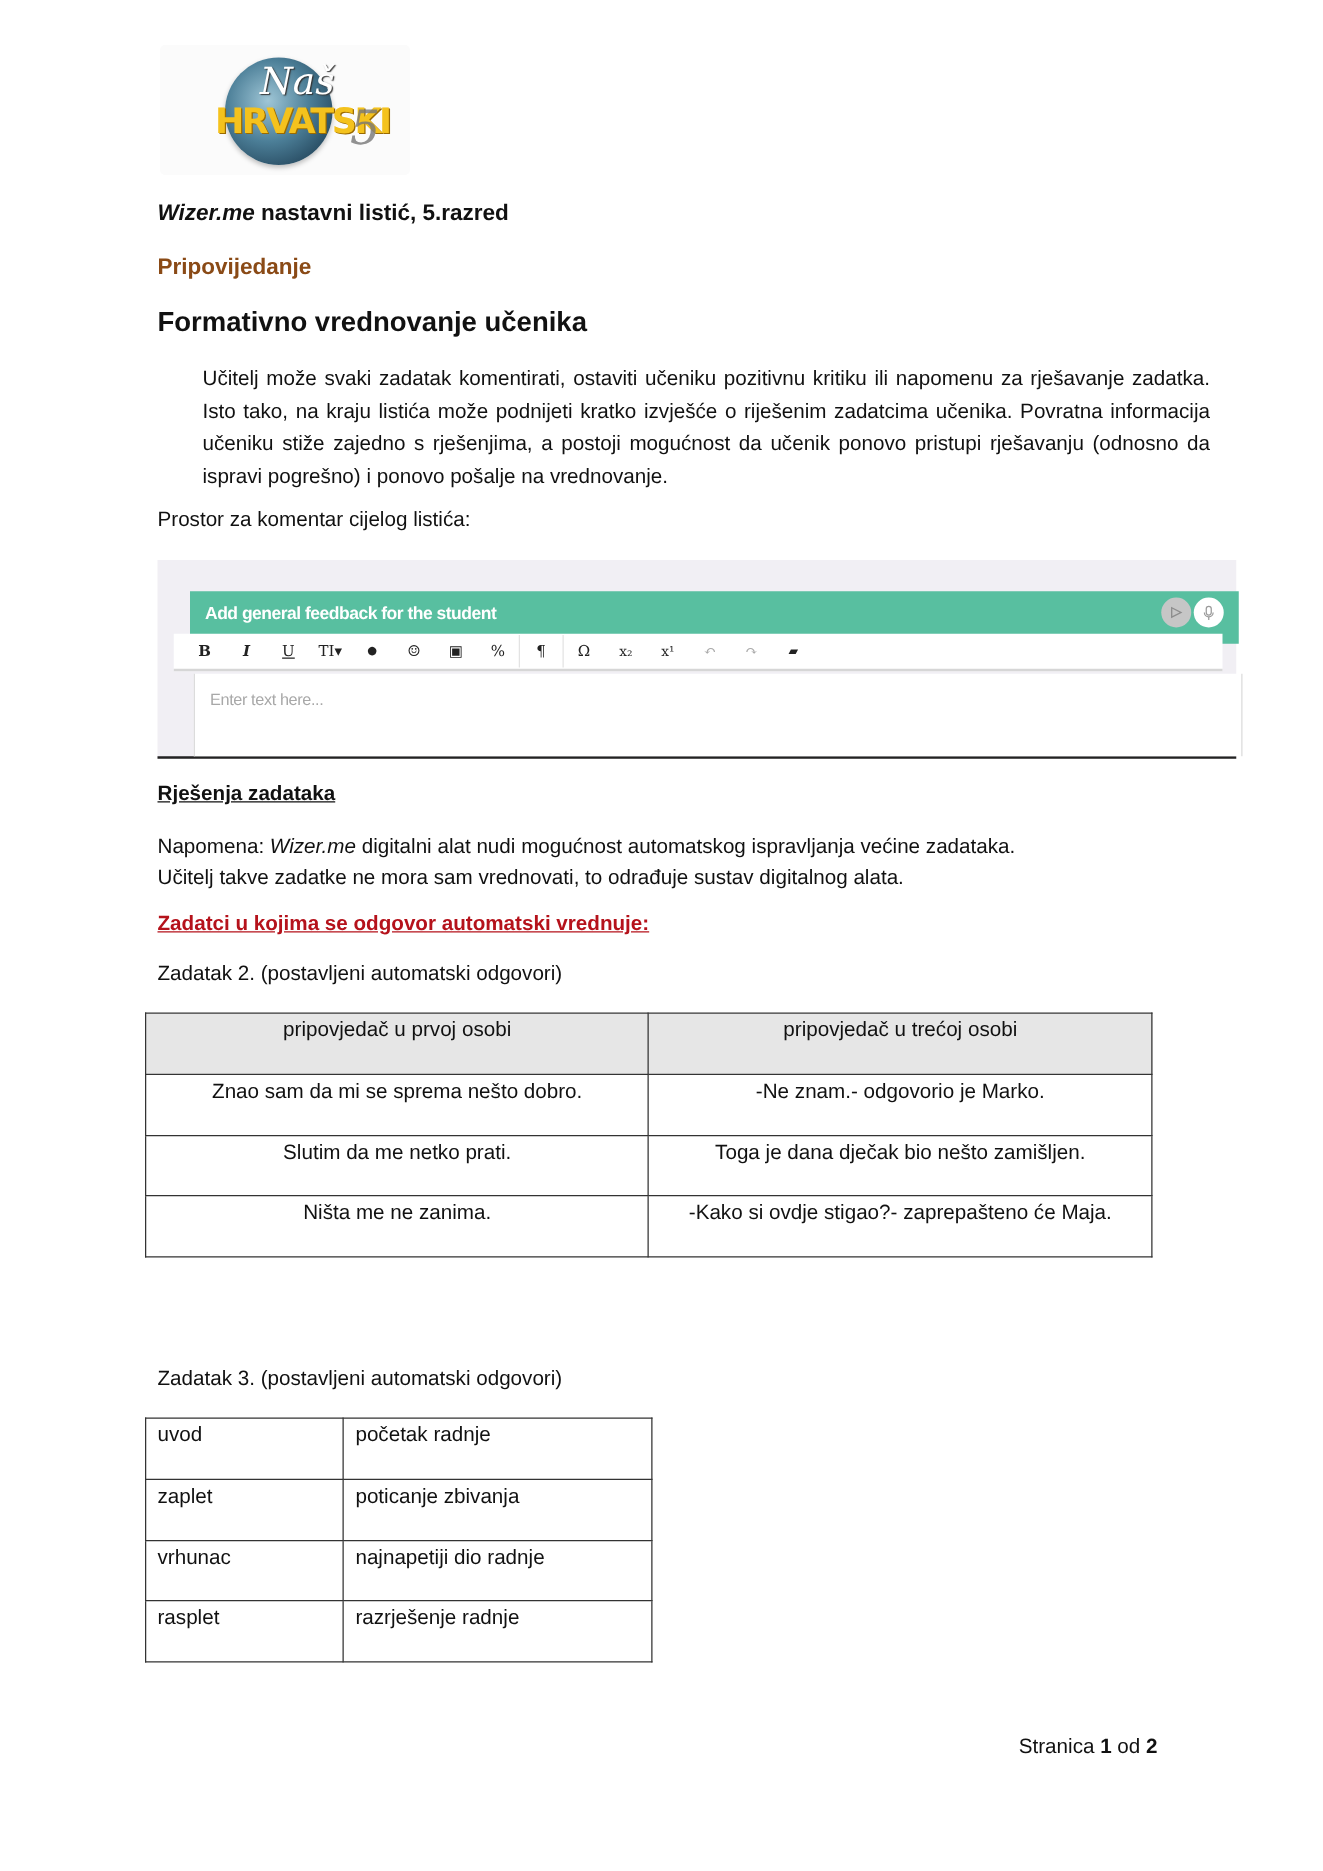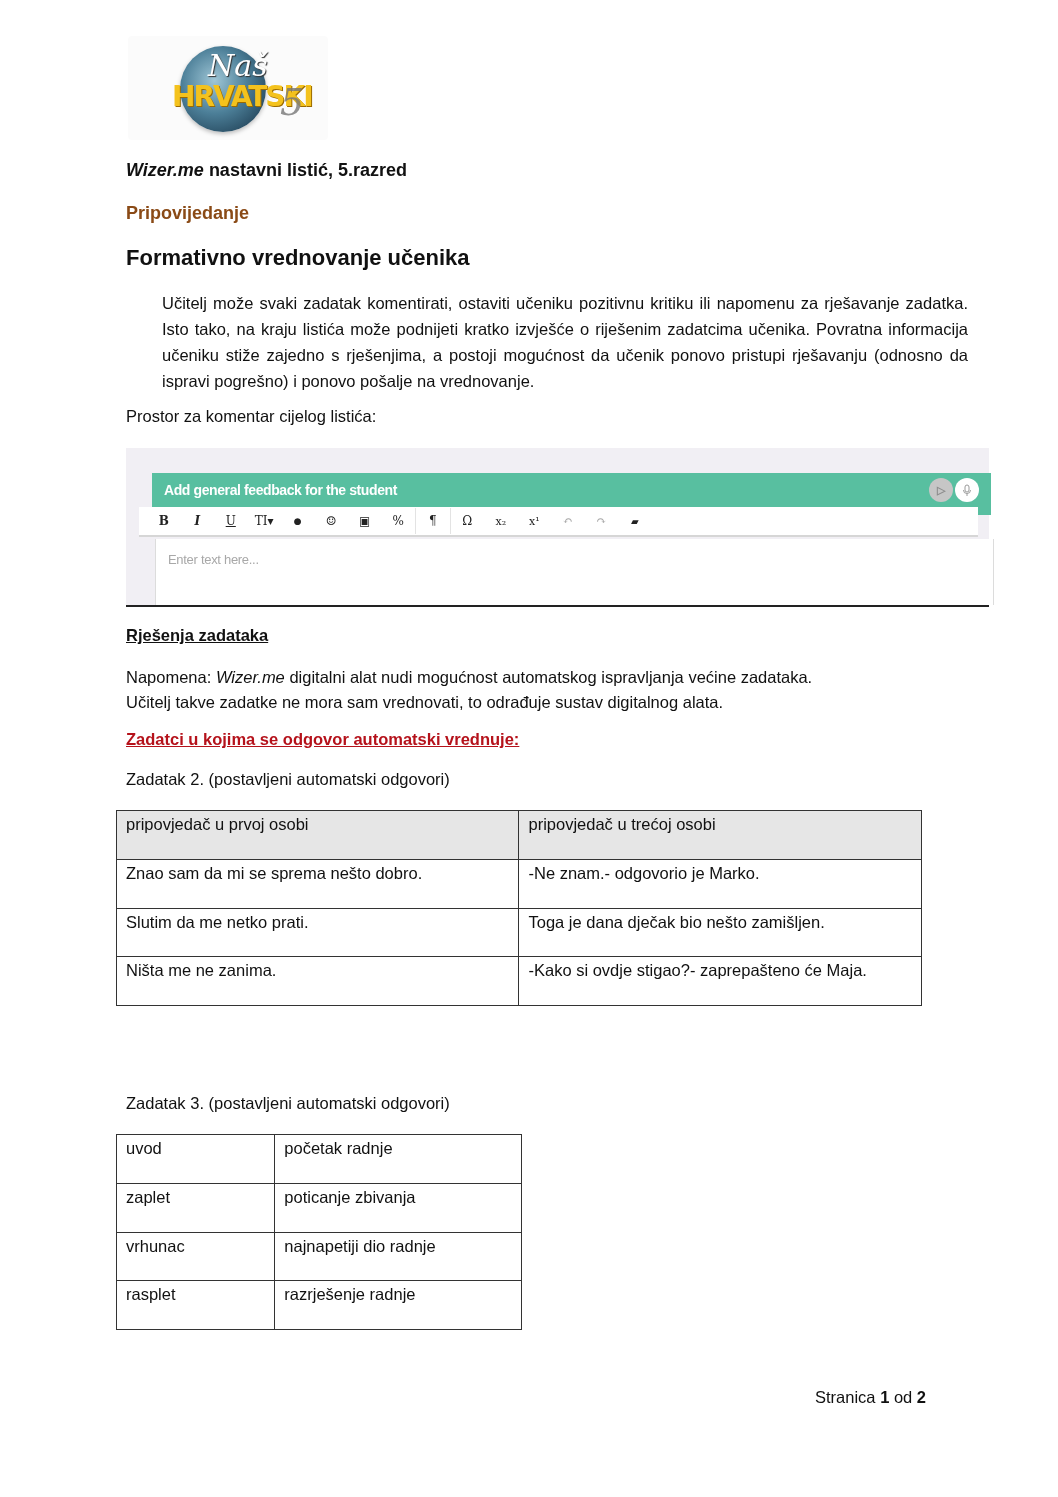--- a/index.html
+++ b/index.html
@@ -72,21 +72,21 @@
   .editor .ph { position: absolute; left: 12px; top: 13px; font-size: 13px; color: #a8a8a8; letter-spacing: -0.3px; }
 
   .rj { left: 126px; top: 626px; font-size: 16.5px; font-weight: bold; text-decoration: underline; }
   .note { left: 126px; top: 665px; font-size: 16.5px; line-height: 25px; }
   .red-h { left: 126px; top: 730px; font-size: 16.5px; font-weight: bold; color: #b5121b; text-decoration: underline; }
   .z2 { left: 126px; top: 770px; font-size: 16.5px; }
   .z3 { left: 126px; top: 1094px; font-size: 16.5px; }
 
   table { border-collapse: collapse; position: absolute; font-size: 16.5px; }
   td { border: 1.5px solid #333; vertical-align: top; padding: 4px 9px; box-sizing: border-box; }
-  .t2 { left: 116px; top: 810px; width: 806px; }
+  .t2 { left: 116px; top: 810px; width: 806px; text-align: center; }
   .t2 td { height: 48.8px; width: 403px; }
   .t2 tr.head td { background: #e6e6e6; }
   .t3 { left: 116px; top: 1134px; width: 406px; }
   .t3 td { height: 48.8px; }
   .t3 td.c1 { width: 138px; }
   .t3 td.c2 { width: 215px; }
 
   .footer { left: 815px; top: 1388px; font-size: 16.5px; }
 </style>
 </head>

